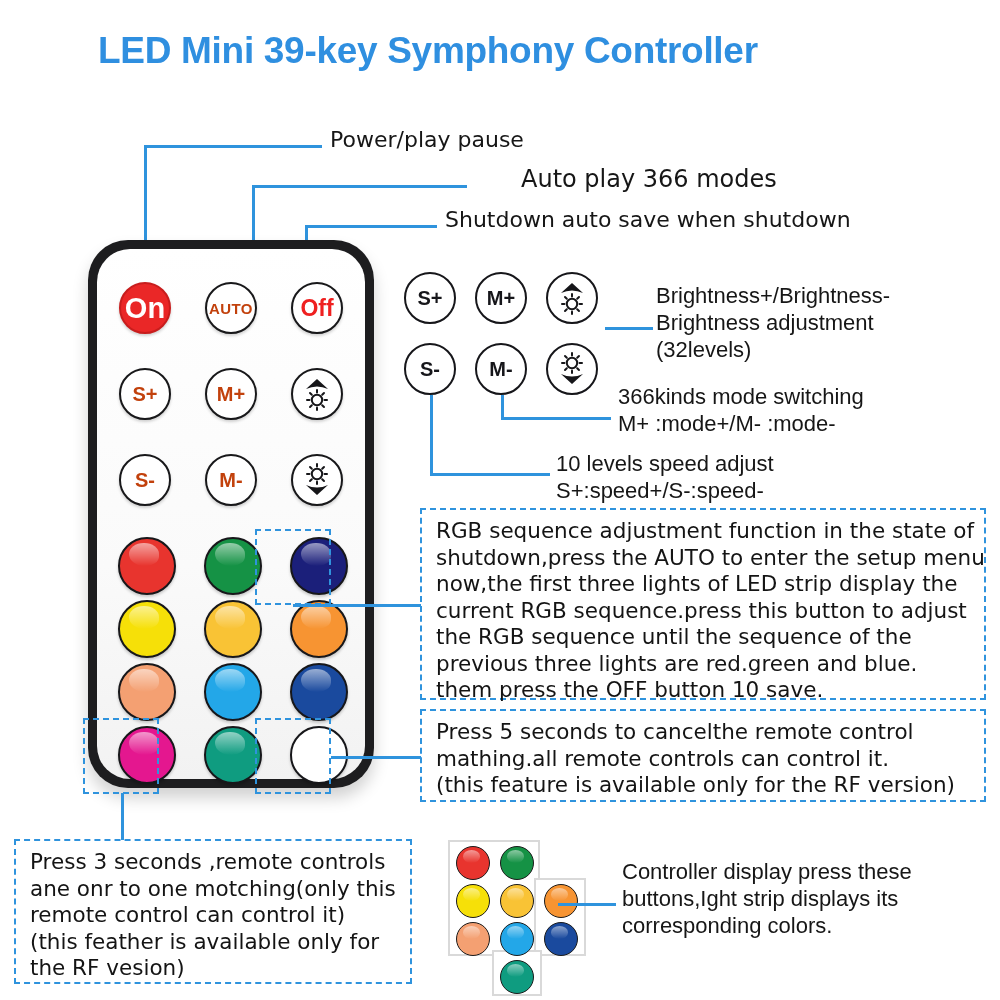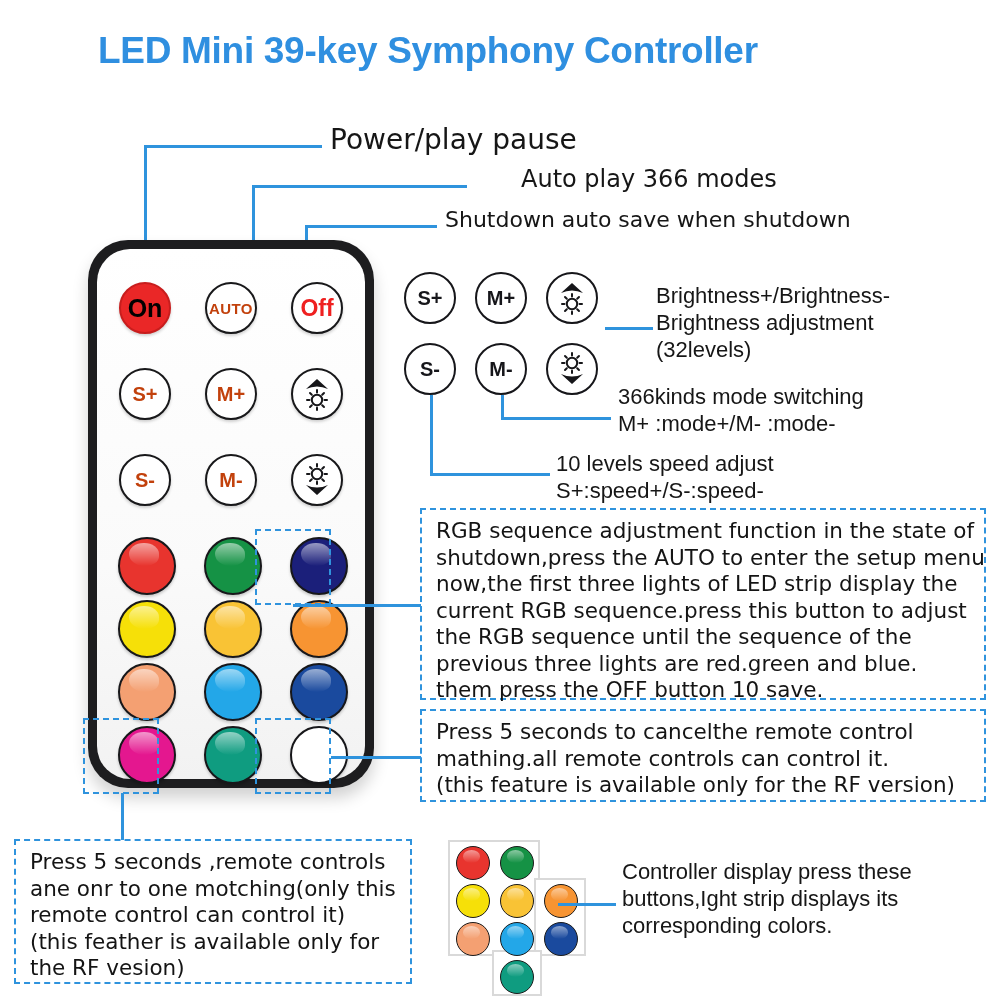--- a/index.html
+++ b/index.html
@@ -61,21 +61,21 @@
     display:flex;align-items:center;justify-content:center;
     font-family:"Liberation Sans",sans-serif;
     box-sizing:border-box;
   }
   
   .fkey{
     width:52px;height:52px;background:#ffffff;border:2.5px solid #18181a;
     font-size:20px;font-weight:600;color:#c2410c;
     box-shadow:0 2px 3px rgba(0,0,0,.18);
   }
-  .fkey.on{background:#ea2727;border-color:#c81d1d;color:#000000;font-size:25px;}
+  .fkey.on{background:#ea2727;border-color:#c81d1d;color:#ffffff;font-size:29px;}
   .fkey.off{color:#ef2020;font-size:23px;}
   .fkey.auto{font-size:15px;letter-spacing:.4px;}
 
   
   .ckey{
     width:54px;height:54px;border:2.5px solid #17171a;border-radius:50%;
     box-shadow:0 2px 3px rgba(0,0,0,.2);
     position:absolute;
   }
   .ckey::after{
@@ -112,21 +112,21 @@
     background:linear-gradient(180deg,rgba(255,255,255,.5),rgba(255,255,255,0));
   }
 </style>
 </head>
 <body>
 
 <div id="stage">
 
   <div class="title">LED Mini 39-key Symphony Controller</div>
 
-  <div class="ann" style="left:330px;top:126px;font-size:28px;">Power/play pause</div>
+  <div class="ann" style="left:330px;top:126px;font-size:22px;">Power/play pause</div>
   <div class="ann" style="left:475px;top:166px;font-size:24px;margin-left:46px;">Auto play 366 modes</div>
   <div class="ann" style="left:445px;top:206px;font-size:22px;">Shutdown auto save when shutdown</div>
 
   <div class="lineH" style="left:144px;top:145px;width:178px;"></div>
   <div class="lineV" style="left:144px;top:145px;height:155px;"></div>
 
   <div class="lineH" style="left:252px;top:185px;width:215px;"></div>
   <div class="lineV" style="left:252px;top:185px;height:115px;"></div>
 
   <div class="lineH" style="left:305px;top:225px;width:132px;"></div>
@@ -272,21 +272,21 @@
 
   <div class="lineH" style="left:331px;top:756px;width:90px;"></div>
   <div class="dbox" style="left:420px;top:709px;width:566px;height:93px;">
     <div class="txt">Press 5 seconds to cancelthe remote control
 mathing.all remote controls can control it.
 (this feature is available only for the RF version)</div>
   </div>
 
   <div class="lineV" style="left:121px;top:793px;height:47px;"></div>
   <div class="dbox" style="left:14px;top:839px;width:398px;height:145px;">
-    <div class="txt">Press 5 seconds ,remote controls
+    <div class="txt">Press 3 seconds ,remote controls
 ane onr to one motching(only this
 remote control can control it)
 (this feather is available only for
 the RF vesion)</div>
   </div>
 
   <div id="minipad">
     <div class="plate" style="left:10px;top:0px;width:92px;height:116px;"></div>
     <div class="plate" style="left:96px;top:38px;width:52px;height:78px;"></div>
     <div class="plate" style="left:54px;top:110px;width:50px;height:46px;"></div>

